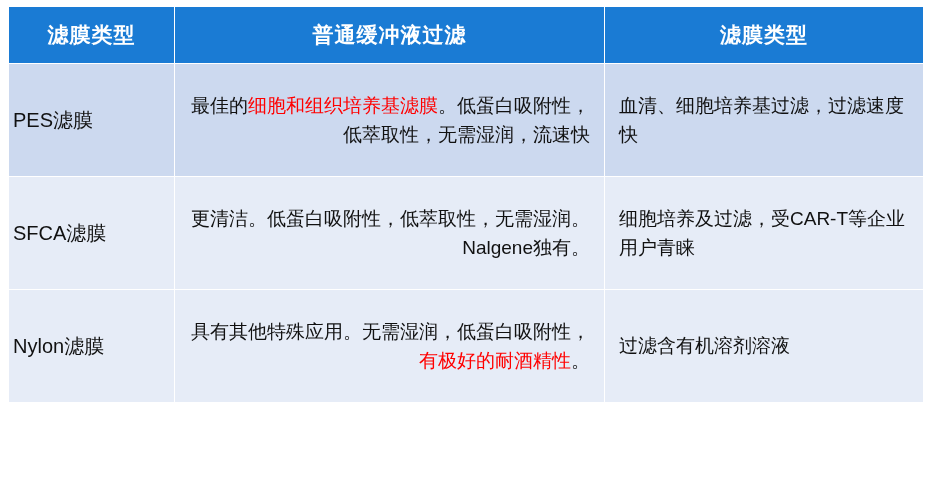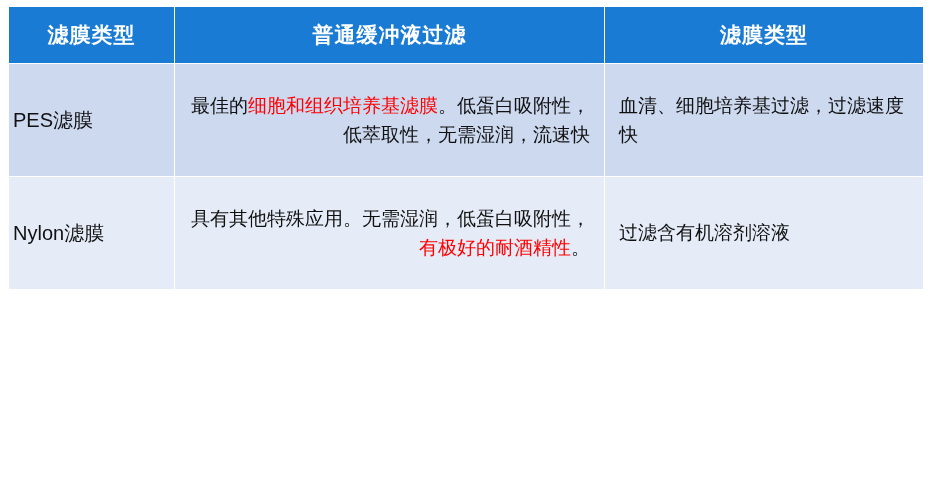--- a/index.html
+++ b/index.html
@@ -82,19 +82,24 @@
         <th>滤膜类型</th>
       </tr>
     </thead>
     <tbody>
       <tr class="odd row-tall">
         <td class="type-cell">PES滤膜</td>
         <td class="props-cell"><span>最佳的</span><span class="hl">细胞和组织培养基滤膜</span><span>。低蛋白吸附性，低萃取性，无需湿润，流速快</span></td>
         <td class="apps-cell">血清、细胞培养基过滤，过滤速度快</td>
       </tr>
       <tr class="even row-tall">
+        <td class="type-cell">SFCA滤膜</td>
+        <td class="props-cell"><span>更清洁。低蛋白吸附性，低萃取性，无需湿润。Nalgene独有。</span></td>
+        <td class="apps-cell">细胞培养及过滤，受CAR-T等企业用户青睐</td>
+      </tr>
+      <tr class="even row-tall">
         <td class="type-cell">Nylon滤膜</td>
         <td class="props-cell"><span>具有其他特殊应用。无需湿润，低蛋白吸附性，</span><span class="hl">有极好的耐酒精性</span><span>。</span></td>
         <td class="apps-cell">过滤含有机溶剂溶液</td>
       </tr>
     </tbody>
   </table>
 </div>
 
 </body></html>

